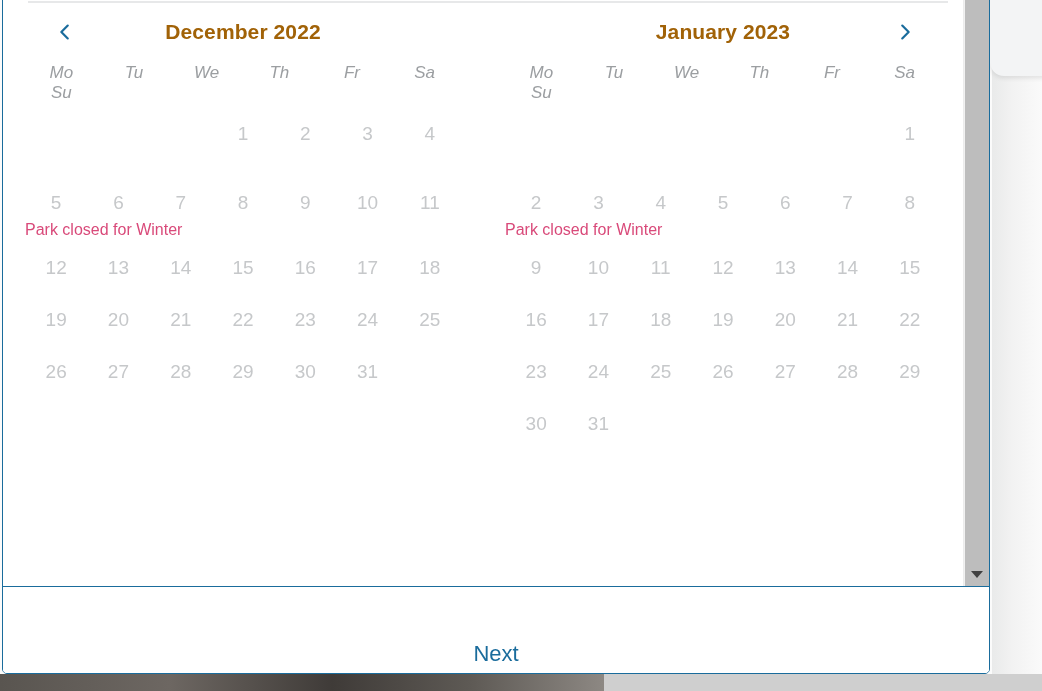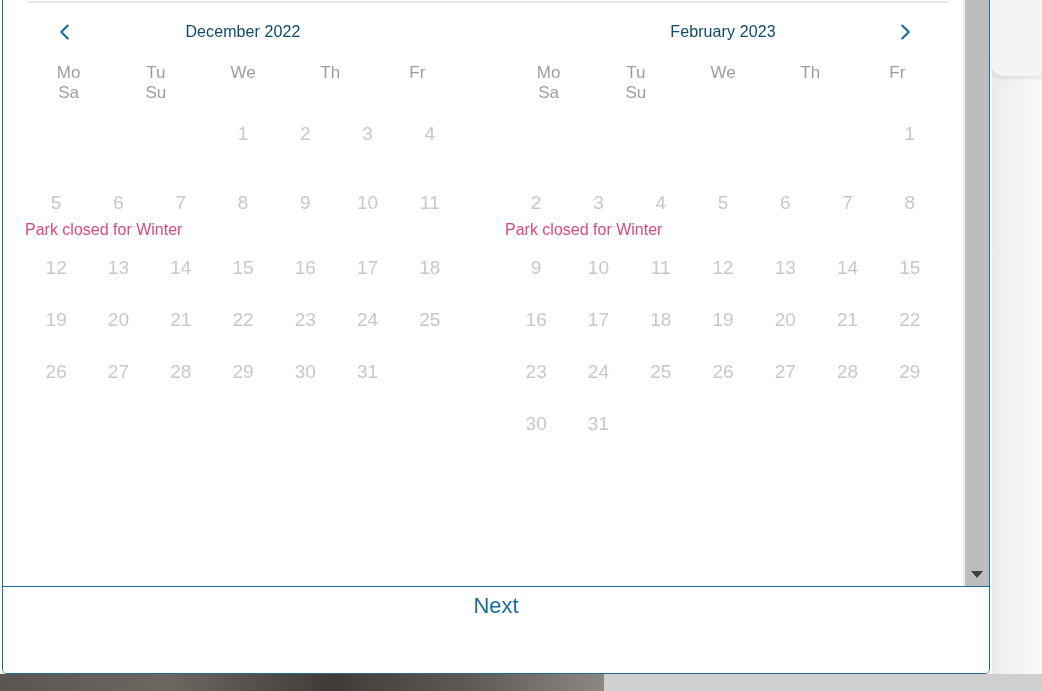--- a/index.html
+++ b/index.html
@@ -106,23 +106,23 @@
 
   
   .month-head {
     height: 62px;
     display: flex;
     align-items: center;
     justify-content: center;
     position: relative;
   }
   .month-title {
-    font-size: 16px;
-    font-weight: normal;
-    color: #0c4a6e;
+    font-size: 21px;
+    font-weight: bold;
+    color: #a16207;
     letter-spacing: 0.1px;
   }
   .nav-btn {
     position: absolute;
     top: 50%;
     transform: translateY(-50%);
     width: 36px;
     height: 36px;
     display: flex;
     align-items: center;
@@ -131,23 +131,24 @@
     border: none;
     cursor: pointer;
   }
   .nav-prev { left: 22px; }
   .nav-next { right: 18px; }
   .nav-btn svg { display: block; }
 
   
   .weekdays {
     display: grid;
-    grid-template-columns: repeat(5, 1fr);
+    grid-template-columns: repeat(6, 1fr);
     height: 36px;
     align-items: center;
+    font-style: italic;
   }
   .weekdays div {
     text-align: center;
     font-size: 17px;
     color: #9b9ea1;
     font-weight: normal;
   }
 
   
   .weeks { margin-top: 8px; }
@@ -214,21 +215,21 @@
     border-right: 6px solid transparent;
     border-top: 7px solid #404040;
   }
 
   
   .dialog-footer {
     flex: 0 0 auto;
     height: 87px;
     border-top: 1px solid #1a6c9c;
     display: flex;
-    align-items: flex-start;
+    align-items: flex-end;
     justify-content: center;
     background: #ffffff;
   }
   .next-btn {
     background: transparent;
     border: none;
     font-family: "Liberation Sans", sans-serif;
     font-size: 22px;
     color: #1a6c9c;
     cursor: pointer;
@@ -317,21 +318,21 @@
                 <div class="day">28</div>
                 <div class="day">29</div>
                 <div class="day">30</div>
                 <div class="day">31</div>
                 <div class="day empty"></div>
               </div>
             </div>
           </div>
           <div class="month">
             <div class="month-head">
-              <div class="month-title">February 2023</div>
+              <div class="month-title">January 2023</div>
               <button class="nav-btn nav-next">
                 <span>
                   <svg width="22" height="22" viewBox="0 0 24 24" fill="none" stroke="#1a6c9c" stroke-width="2.4" stroke-linecap="round" stroke-linejoin="round">
                     <polyline points="9 5 16 12 9 19"></polyline>
                   </svg>
                 </span>
               </button>
             </div>
             <div class="weekdays">
               <div>Mo</div>

